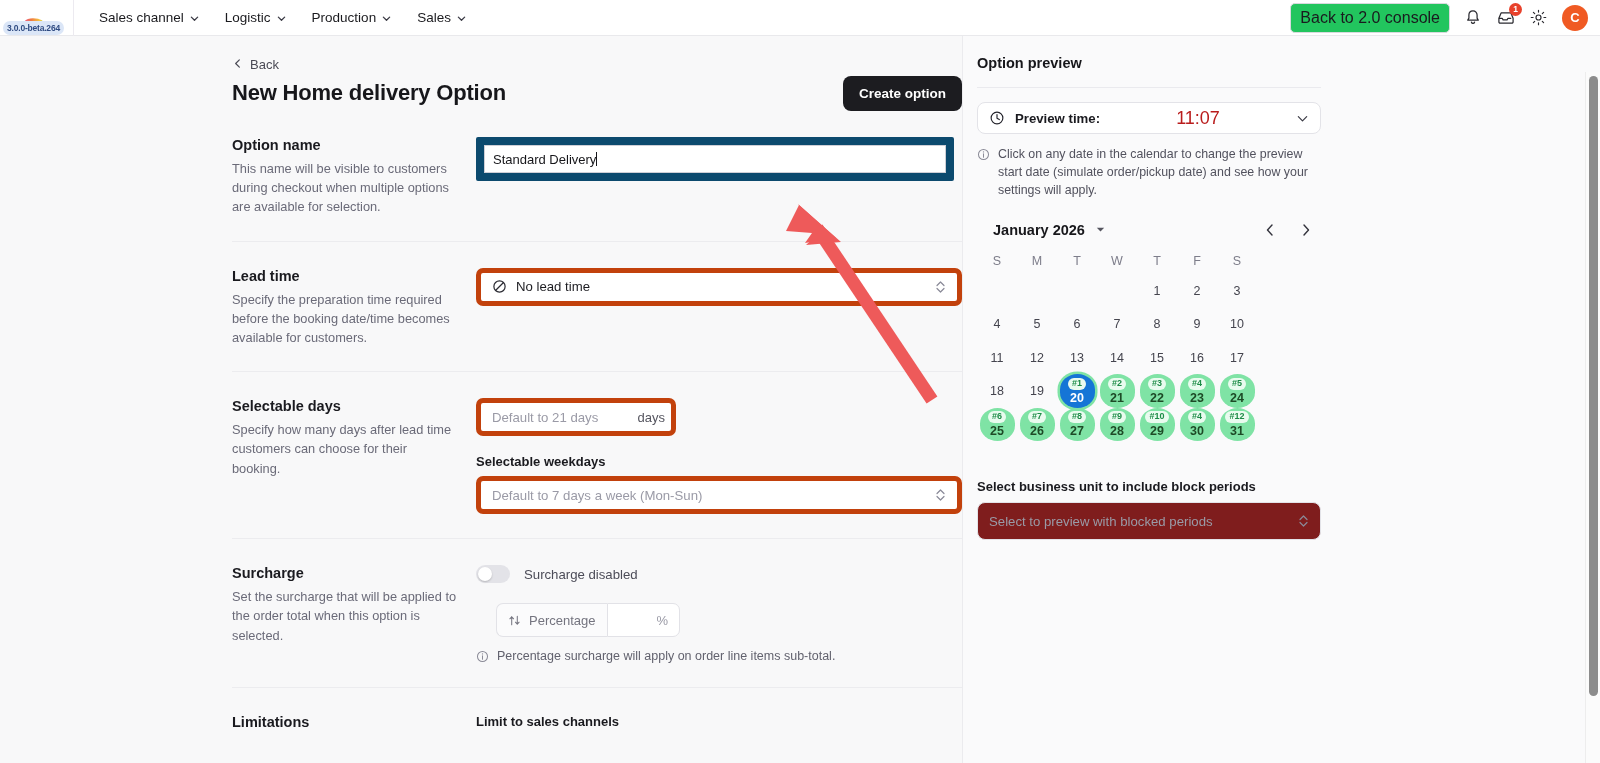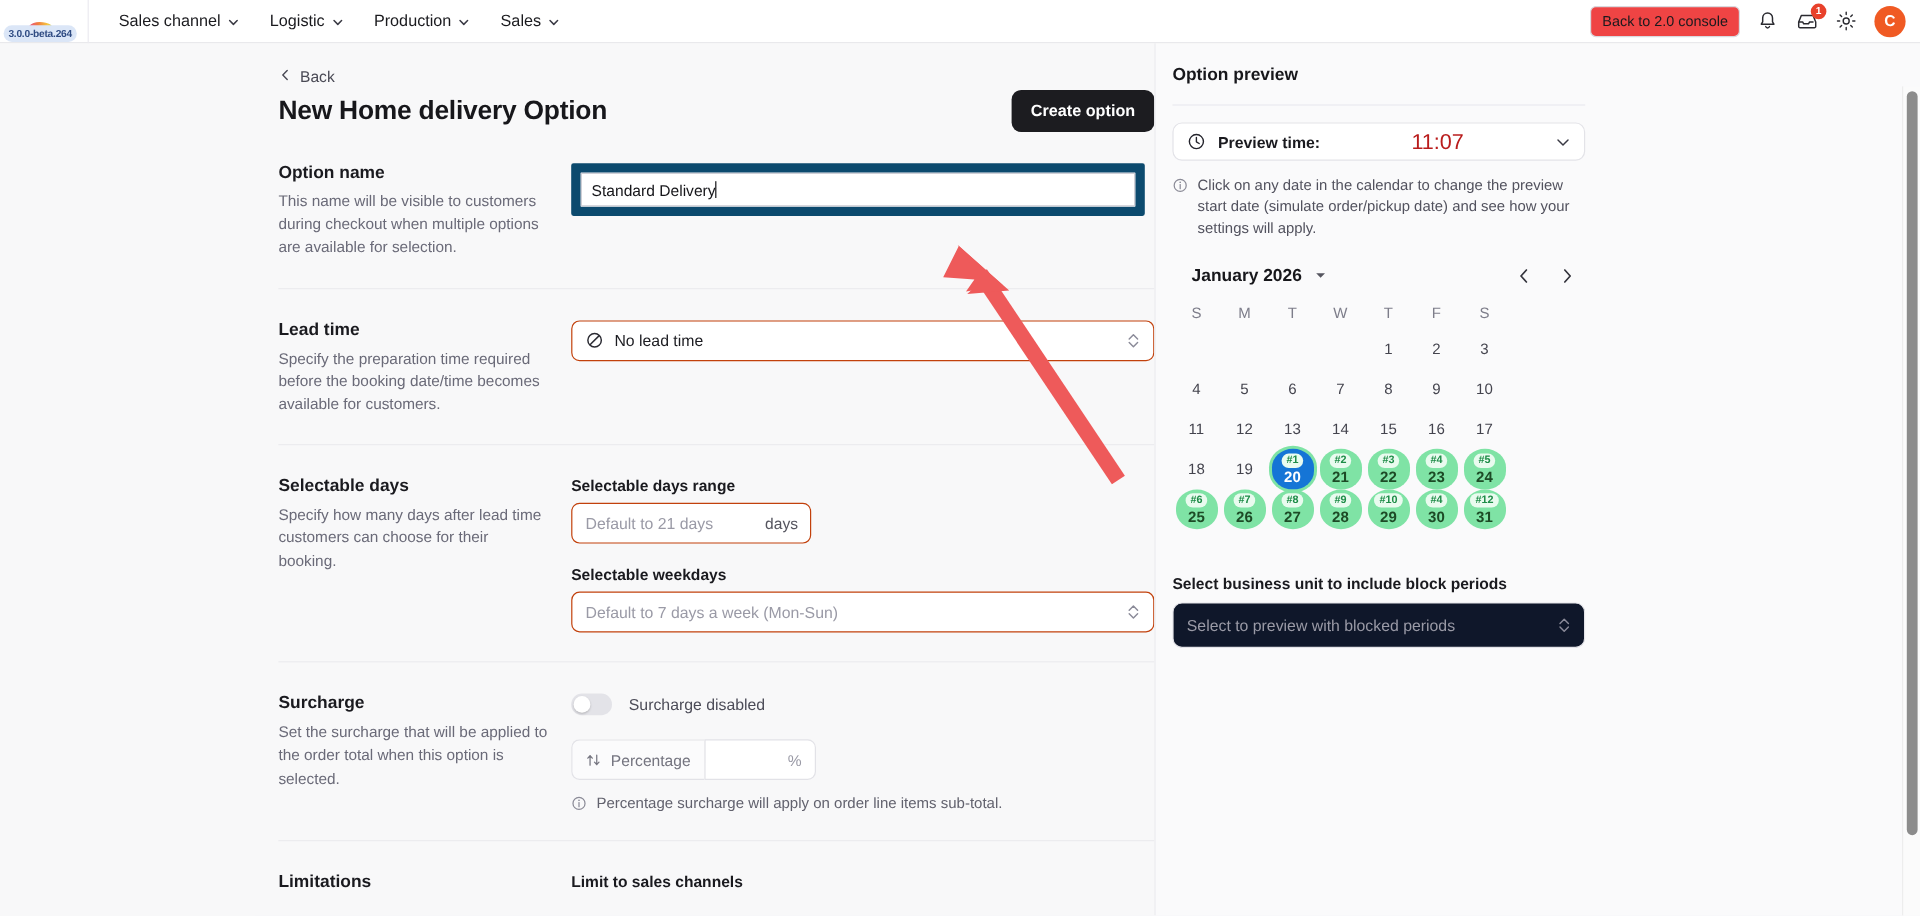--- a/index.html
+++ b/index.html
@@ -34,21 +34,21 @@
     display: flex; align-items: center; gap: 6px;
     font-size: 13.5px; color: #1a1a1e; font-weight: 500;
     padding: 7px 11px; border-radius: 6px; cursor: pointer; white-space: nowrap;
   }
   .caret { width: 9px; height: 9px; display: inline-block; position: relative; top: 1px; }
   .caret svg { display: block; }
   .topbar-right {
     margin-left: auto; display: flex; align-items: center; gap: 13px; padding-right: 12px;
   }
   .back-console {
-    font-size: 12px; color: #1a1a1e; background: #ef4444;
+    font-size: 16px; color: #1a1a1e; background: #22c55e;
     border: 1px solid #d9d9de; border-radius: 5px;
     padding: 5px 9px; cursor: pointer; white-space: nowrap;
   }
   .icon-btn { width: 20px; height: 20px; position: relative; cursor: pointer; color: #2a2a30; }
   .badge-dot {
     position: absolute; top: -5px; right: -6px;
     background: #e8412b; color: #fff; font-size: 8.5px; font-weight: 700;
     border-radius: 50%; width: 13px; height: 13px;
     display: flex; align-items: center; justify-content: center;
   }
@@ -85,21 +85,21 @@
     display: flex; padding: 26px 0 24px 0; border-bottom: 1px solid #ececef;
   }
   .section:first-of-type { padding-top: 32px; }
   .sec-left { width: 244px; flex-shrink: 0; padding-right: 18px; }
   .sec-title { font-size: 14.5px; font-weight: 700; color: #1a1a1f; margin-bottom: 6px; }
   .sec-desc { font-size: 12.8px; line-height: 1.5; color: #6a6a78; }
   .sec-right { flex: 1; }
 
   .field-label { font-size: 13px; font-weight: 700; color: #1a1a1f; margin-bottom: 7px; }
   .input, .select {
-    width: 100%; height: 34px; border: 1px solid #c2410c; border-radius: 7px;
+    width: 100%; height: 34px; border: 5px solid #c2410c; border-radius: 7px;
     background: #fff; font-size: 13.2px; color: #1d1d22;
     padding: 14px 11px; font-family: "Liberation Sans", sans-serif;
     display: flex; align-items: center;
   }
   .input::placeholder { color: #9a9aa6; }
   .select { justify-content: space-between; cursor: pointer; }
   .select .sel-text { display: flex; align-items: center; gap: 9px; color: #1d1d22; }
   .select.placeholder .sel-text { color: #9a9aa6; }
   .stepper-ico { color: #8a8a98; display: flex; }
 
@@ -133,21 +133,21 @@
     position: absolute; left: 2px; top: 2px; width: 14px; height: 14px;
     background: #fff; border-radius: 50%; box-shadow: 0 1px 2px rgba(0,0,0,.2);
   }
   .toggle-label { font-size: 13.2px; color: #4c4c58; }
 
   .surcharge-group { display: flex; width: 204px; }
   .sg-left {
     display: flex; align-items: center; gap: 8px;
     height: 34px; border: 1px solid #e2e2e7; border-right: none;
     border-radius: 7px 0 0 7px; padding: 0 11px;
-    font-size: 13px; color: #74747f; background: #fbfbfc;
+    font-size: 13px; color: #74747f; background: #fbfbfc; margin-left: 20px;
   }
   .sg-right {
     flex: 1; height: 34px; border: 1px solid #e2e2e7; border-radius: 0 7px 7px 0;
     background: #fff; display: flex; align-items: center; justify-content: flex-end;
     padding: 0 11px; font-size: 13px; color: #9a9aa6;
   }
   .hint-row {
     display: flex; align-items: center; gap: 8px; margin-top: 12px;
     font-size: 12.5px; color: #62626e;
   }
@@ -201,21 +201,21 @@
   }
   .cal-cell.selected {
     background: #1575d6; color: #fff; border-radius: 50%/46%;
     box-shadow: 0 0 0 2.5px #7fe3a5;
   }
   .cal-cell.selected .num { color: #fff; font-weight: 700; }
   .cal-cell.selected .tag { background: #e9fbef; color: #1d8c47; }
 
   .bu-label { font-size: 13px; font-weight: 700; color: #1a1a1f; margin: 38px 0 8px 0; }
   .bu-select {
-    width: 344px; height: 38px; background: #0f172a;
+    width: 344px; height: 38px; background: #7f1d1d;
     border: 1px solid #e3e3e8; border-radius: 8px;
     display: flex; align-items: center; justify-content: space-between;
     padding: 0 11px; font-size: 13.2px; color: #9a9aa6; cursor: pointer;
   }
 
   
   .arrow-overlay {
     position: absolute; top: 0; left: 0; width: 1600px; height: 763px;
     pointer-events: none; z-index: 30;
   }
@@ -384,21 +384,20 @@
           </div>
         </div>
 
         
         <div class="section">
           <div class="sec-left">
             <div class="sec-title">Selectable days</div>
             <div class="sec-desc">Specify how many days after lead time customers can choose for their booking.</div>
           </div>
           <div class="sec-right">
-            <div class="field-label">Selectable days range</div>
             <div class="days-input-wrap">
               <input class="input" type="text" placeholder="Default to 21 days" style="">
               <span class="days-suffix">days</span>
             </div>
 
             <div class="field-label" style="margin-top:18px;">Selectable weekdays</div>
             <div class="select placeholder">
               <span class="sel-text">
                 <span>Default to 7 days a week (Mon-Sun)</span>
               </span>

